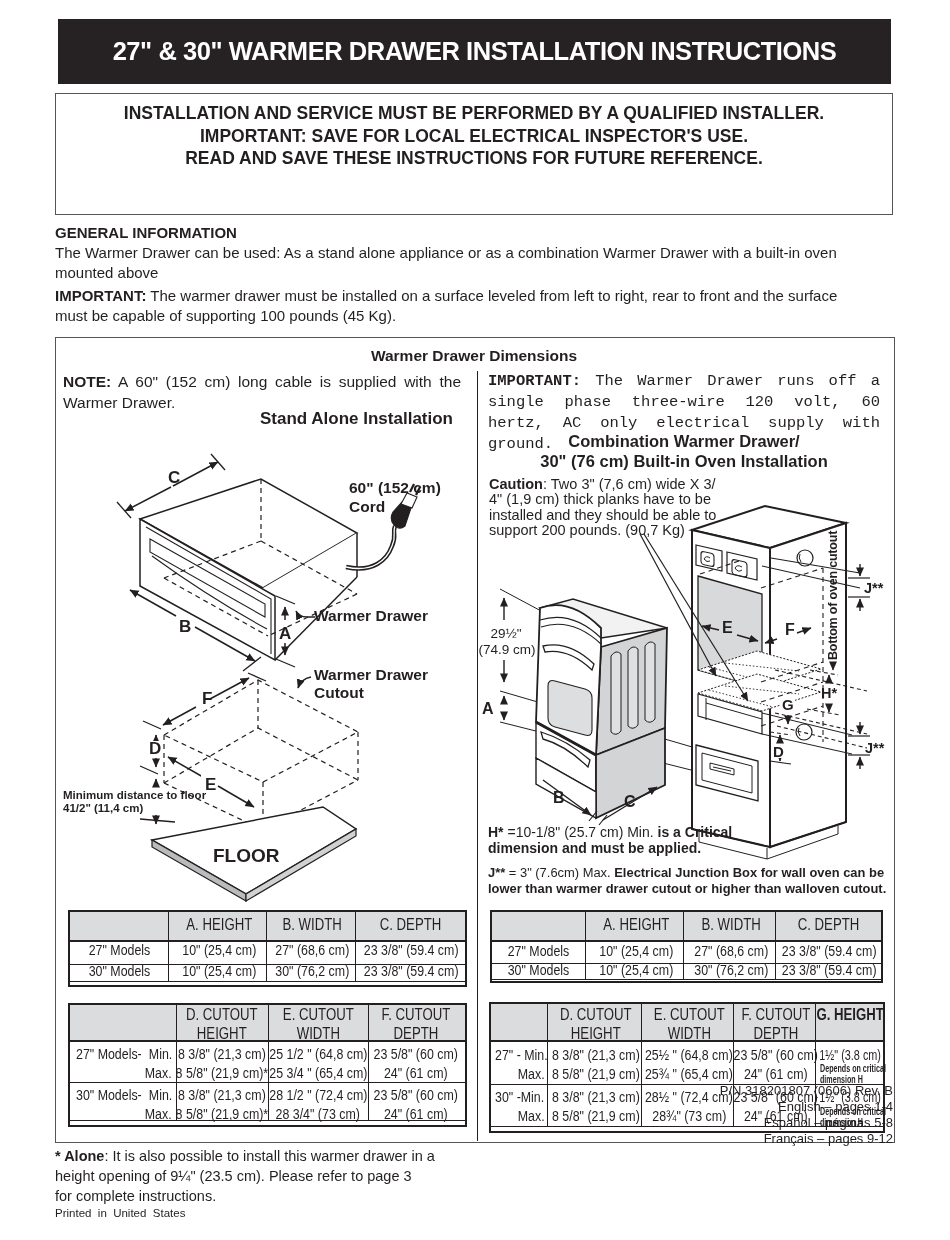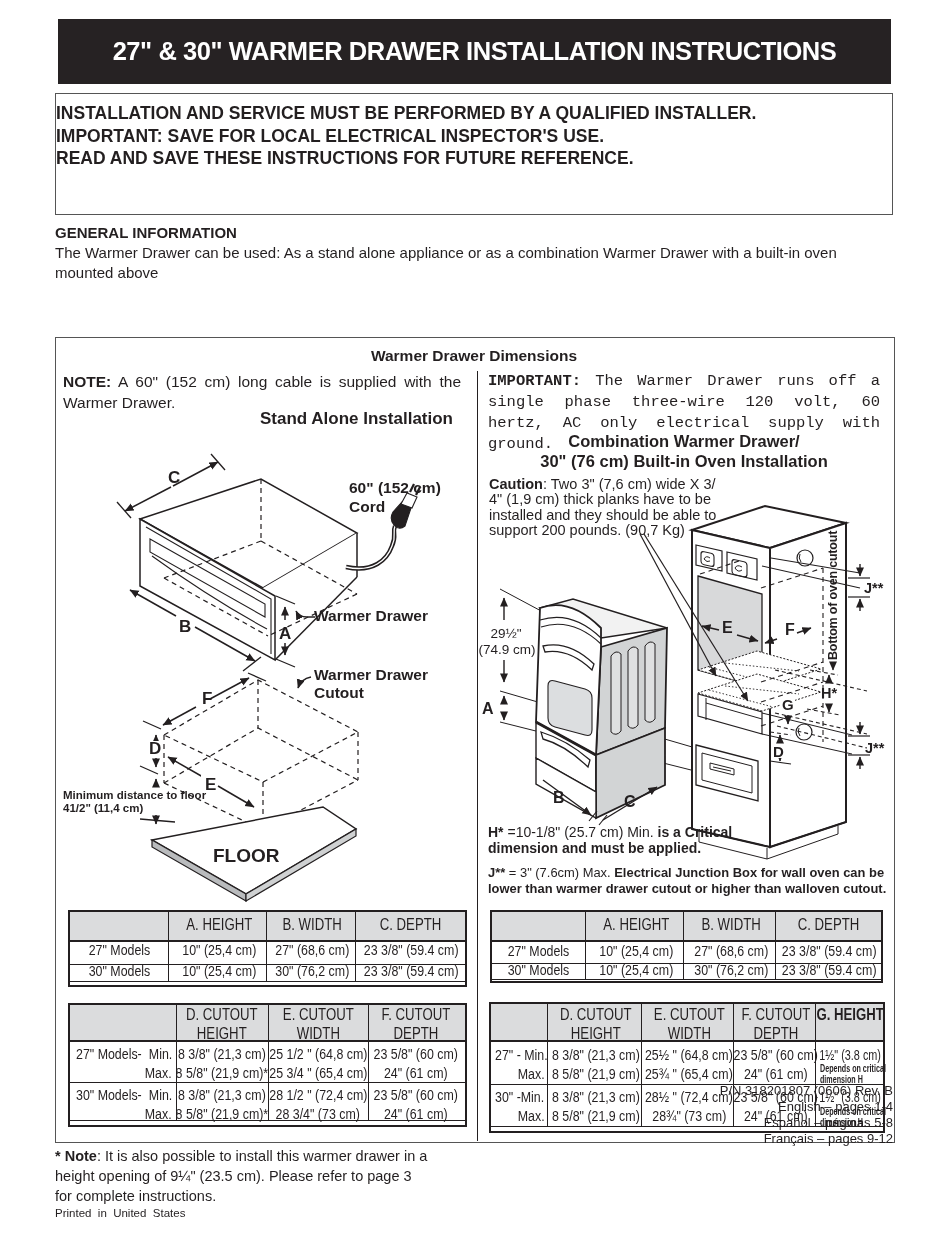--- a/index.html
+++ b/index.html
@@ -19,29 +19,32 @@
 </style>
 </head>
 <body>
 <div id="page">
 
   <div class="abs" style="left:58px;top:19px;width:833px;height:65px;background:#262223;"></div>
   <div class="abs b" style="left:58px;top:19px;width:833px;height:65px;line-height:65px;
        text-align:center;color:#fff;font-size:25.5px;letter-spacing:-0.45px;">27" &amp; 30" WARMER DRAWER INSTALLATION INSTRUCTIONS</div>
 
   <div class="abs" style="left:55px;top:93px;width:836px;height:120px;border:1px solid #555;"></div>
-  <div class="abs b" style="left:56px;top:102px;width:836px;text-align:left;font-size:17.5px;line-height:22.5px;">
+  <div class="abs b" style="left:56px;top:102px;width:836px;text-align:center;font-size:17.5px;line-height:22.5px;">
     INSTALLATION AND SERVICE MUST BE PERFORMED BY A QUALIFIED INSTALLER.<br>
     IMPORTANT: SAVE FOR LOCAL ELECTRICAL INSPECTOR'S USE.<br>
     READ AND SAVE THESE INSTRUCTIONS FOR FUTURE REFERENCE.
   </div>
 
   <div class="abs b" style="left:55px;top:224px;font-size:15px;">GENERAL INFORMATION</div>
   <div class="abs" style="left:55px;top:243px;width:842px;font-size:15px;line-height:20px;">
     The Warmer Drawer can be used: As a stand alone appliance or as a combination Warmer Drawer with a built-in oven mounted above
+  </div>
+  <div class="abs" style="left:55px;top:286px;width:842px;font-size:15px;line-height:20px;">
+    <span class="b">IMPORTANT:</span> The warmer drawer must be installed on a surface leveled from left to right, rear to front and the surface<br>must be capable of supporting 100 pounds (45 Kg).
   </div>
 
   <div class="abs" style="left:55px;top:337px;width:838px;height:804px;border:1px solid #555;"></div>
   <div class="abs" style="left:477px;top:371px;width:1px;height:770px;background:#231f20;"></div>
   <div class="abs b" style="left:56px;top:347px;width:836px;text-align:center;font-size:15.5px;">Warmer Drawer Dimensions</div>
 
   <div class="abs" style="left:63px;top:371px;width:398px;font-size:15.5px;line-height:21px;text-align:justify;">
     <span class="b">NOTE:</span> A 60" (152 cm) long cable is supplied with the Warmer Drawer.
   </div>
   <div class="abs b" style="left:63px;top:409px;width:390px;text-align:right;font-size:17px;">Stand Alone Installation</div>
@@ -419,21 +422,21 @@
   <div class="ct dat" style="left:205.0px;top:84px;width:160px;"><span class="c">23 5/8" (60 cm)</span></div>
   <div class="ct dat" style="left:282px;top:84px;width:154px;"><span class="c" style="transform:scaleX(0.7);">1½" (3.8 cm)</span></div>
   <div class="ct dat" style="left:8px;top:103px;width:46px;text-align:right;"><span class="c" style="transform-origin:100% 50%;">Max.</span></div>
   <div class="ct dat" style="left:25.0px;top:103px;width:160px;"><span class="c">8 5/8" (21,9 cm)</span></div>
   <div class="ct dat" style="left:118.0px;top:103px;width:160px;"><span class="c">28¾" (73 cm)</span></div>
   <div class="ct dat" style="left:205.0px;top:103px;width:160px;"><span class="c">24" (61 cm)</span></div>
   <div class="ct" style="left:329px;top:102px;width:64px;text-align:left;font-size:10.5px;font-weight:bold;line-height:11px;"><span class="c" style="transform-origin:0 50%;transform:scaleX(0.68);">Depends on critical</span><br><span class="c" style="transform-origin:0 50%;transform:scaleX(0.68);">dimension H</span></div>
   </div>
 
   <div class="abs" style="left:55px;top:1146px;width:400px;font-size:14.5px;line-height:20px;">
-    <span class="b">* Note</span>: It is also possible to install this warmer drawer in a<br>height opening of 9¼" (23.5 cm). Please refer to page 3<br>for complete instructions.
+    <span class="b">* Alone</span>: It is also possible to install this warmer drawer in a<br>height opening of 9¼" (23.5 cm). Please refer to page 3<br>for complete instructions.
   </div>
   <div class="abs" style="left:55px;top:1207px;font-size:11.5px;">Printed&nbsp; in&nbsp; United&nbsp; States</div>
   <div class="abs" style="left:493px;top:1083px;width:400px;text-align:right;font-size:13px;line-height:16px;">
     P/N 318201807 (0606) Rev. B<br>
     English – pages 1-4<br>
     Español – páginas 5-8<br>
     Français – pages 9-12
   </div>
 
 </div>

